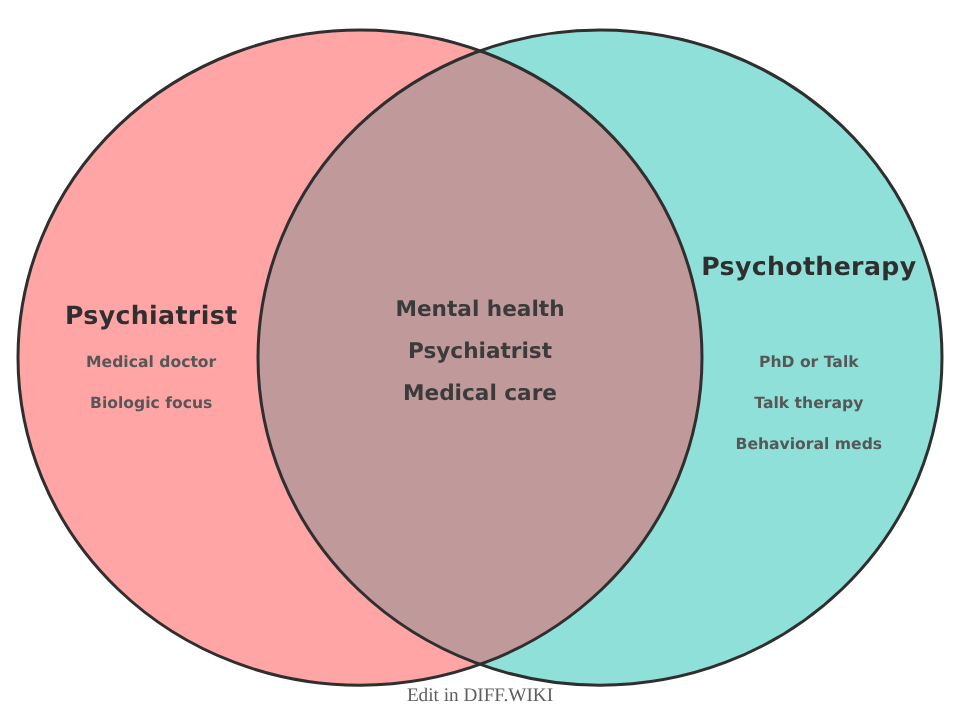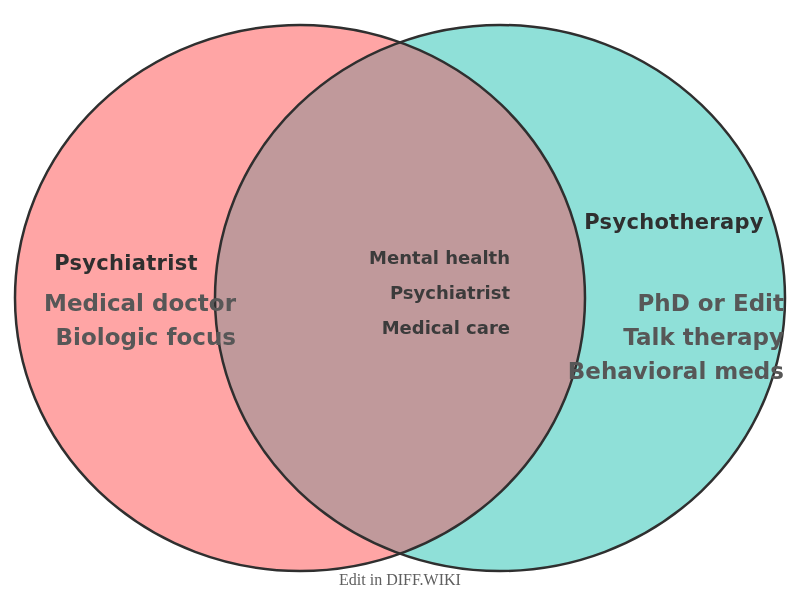--- a/index.html
+++ b/index.html
@@ -17,23 +17,23 @@
 
   .circle-title {
     font-size: 21px;
     font-weight: bold;
     color: #2f2f2f;
     letter-spacing: 0.3px;
   }
   .left-title  { left: 24px;  top: 210px; width: 204px; margin-top: 41px; }
   .right-title { left: 572px; top: 210px; width: 204px; }
 
-  .item-list { position: absolute; text-align: right; }
+  .item-list { position: absolute; text-align: center; }
   .item-list .item {
-    font-size: 23px;
+    font-size: 13px;
     font-weight: bold;
     color: #575757;
     line-height: 34px;
     height: 34px;
     white-space: nowrap;
   }
   .left-items  { left: 16px;  top: 286px; width: 220px; }
   .right-items { left: 564px; top: 286px; width: 220px; }
 
   .center-items { left: 290px; top: 240px; width: 220px; }
@@ -91,20 +91,20 @@
     <div class="item">Biologic focus</div>
   </div>
 
   <div class="item-list center-items">
     <div class="item">Mental health</div>
     <div class="item">Psychiatrist</div>
     <div class="item">Medical care</div>
   </div>
 
   <div class="item-list right-items">
-    <div class="item">PhD or Edit</div>
+    <div class="item">PhD or Talk</div>
     <div class="item">Talk therapy</div>
     <div class="item">Behavioral meds</div>
   </div>
 
   <div class="footer">Edit in DIFF.WIKI</div>
 
 </div>
 
 </body></html>

